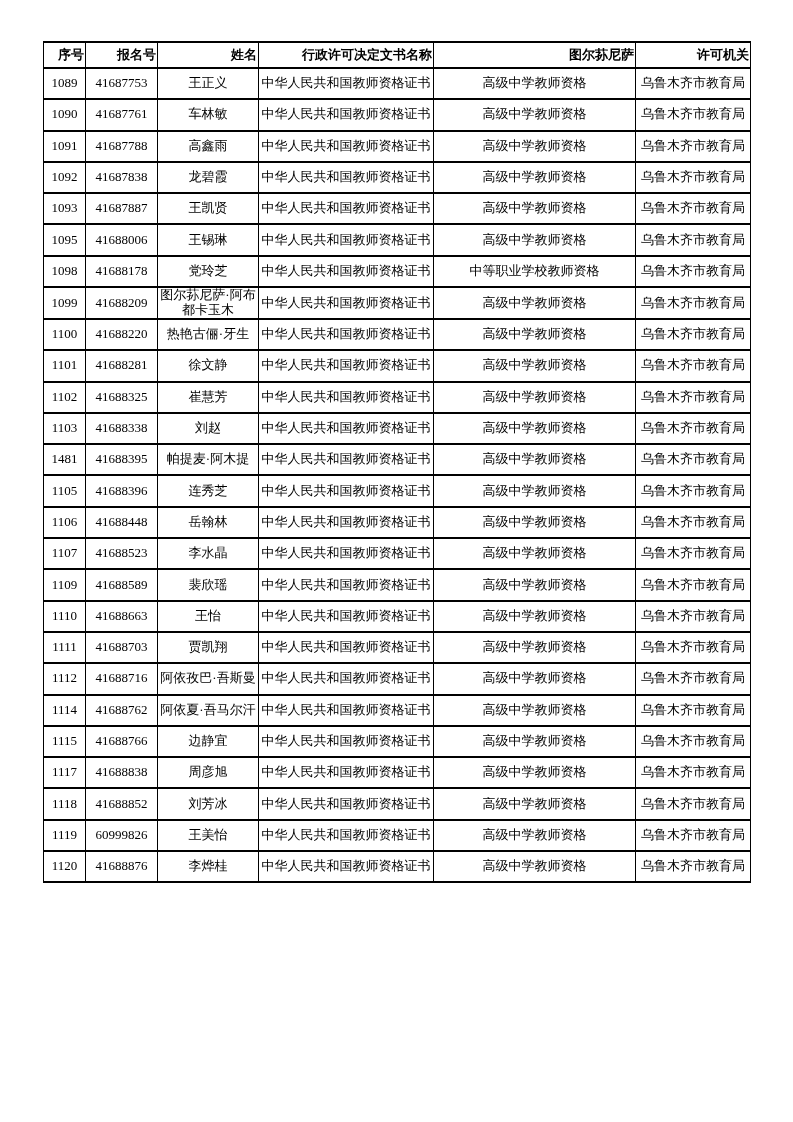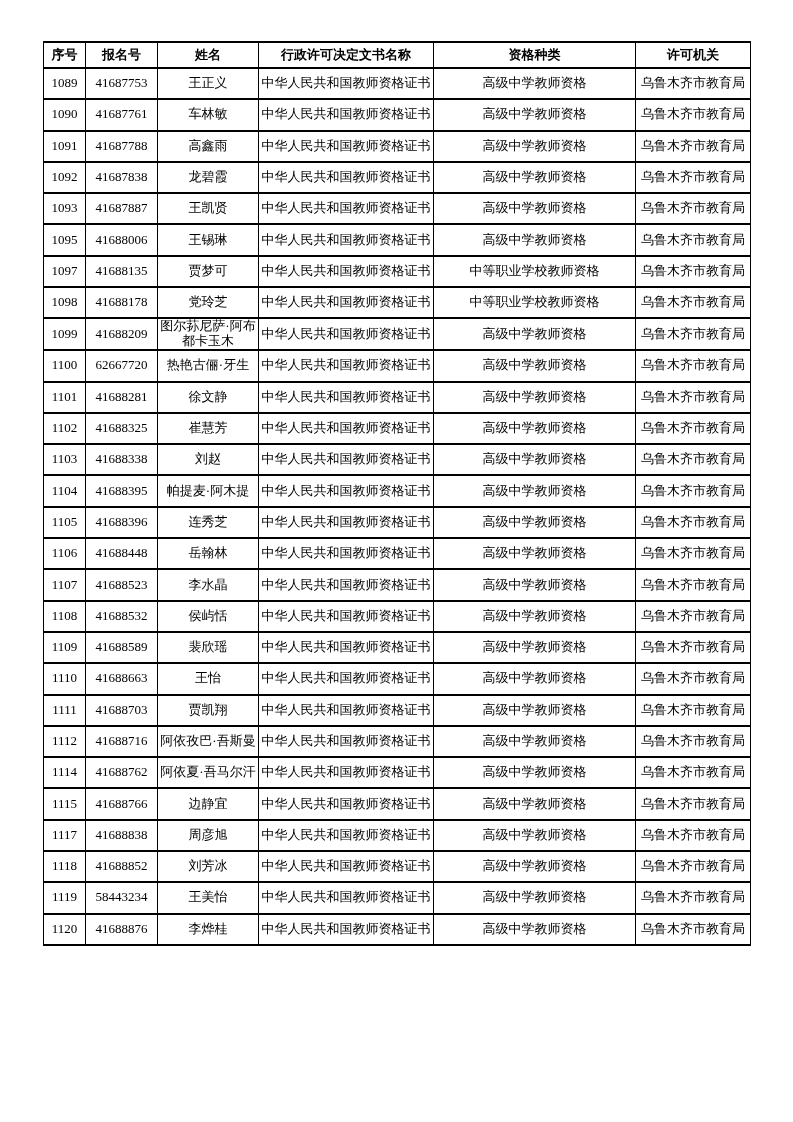--- a/index.html
+++ b/index.html
@@ -38,20 +38,21 @@
     padding: 0 1px;
     font-size: 13px;
     line-height: 1.15;
     overflow: hidden;
     word-break: break-all;
   }
   table.license-table th {
     height: 24px;
     font-weight: bold;
     font-size: 13px;
+    text-align: right;
   }
   table.license-table td {
     height: 29.3px; 
   }
   col.c-serial   { width: 42px; }
   col.c-reg      { width: 72px; }
   col.c-name     { width: 101px; }
   col.c-doc      { width: 175px; }
   col.c-qual     { width: 202px; }
   col.c-auth     { width: 115px; }
@@ -68,21 +69,21 @@
       <col class="c-doc">
       <col class="c-qual">
       <col class="c-auth">
     </colgroup>
     <thead>
       <tr>
           <th>序号</th>
           <th>报名号</th>
           <th>姓名</th>
           <th>行政许可决定文书名称</th>
-          <th>资格种类</th>
+          <th>图尔荪尼萨</th>
           <th>许可机关</th>
         </tr>
     </thead>
     <tbody>
         <tr>
           <td>1089</td>
           <td>41687753</td>
           <td>王正义</td>
           <td>中华人民共和国教师资格证书</td>
           <td>高级中学教师资格</td>
@@ -122,46 +123,38 @@
         </tr>
         <tr>
           <td>1095</td>
           <td>41688006</td>
           <td>王锡琳</td>
           <td>中华人民共和国教师资格证书</td>
           <td>高级中学教师资格</td>
           <td>乌鲁木齐市教育局</td>
         </tr>
         <tr>
-          <td>1097</td>
-          <td>41688135</td>
-          <td>贾梦可</td>
-          <td>中华人民共和国教师资格证书</td>
-          <td>中等职业学校教师资格</td>
-          <td>乌鲁木齐市教育局</td>
-        </tr>
-        <tr>
           <td>1098</td>
           <td>41688178</td>
           <td>党玲芝</td>
           <td>中华人民共和国教师资格证书</td>
           <td>中等职业学校教师资格</td>
           <td>乌鲁木齐市教育局</td>
         </tr>
         <tr>
           <td>1099</td>
           <td>41688209</td>
           <td>图尔荪尼萨·阿布都卡玉木</td>
           <td>中华人民共和国教师资格证书</td>
           <td>高级中学教师资格</td>
           <td>乌鲁木齐市教育局</td>
         </tr>
         <tr>
           <td>1100</td>
-          <td>62667720</td>
+          <td>41688220</td>
           <td>热艳古俪·牙生</td>
           <td>中华人民共和国教师资格证书</td>
           <td>高级中学教师资格</td>
           <td>乌鲁木齐市教育局</td>
         </tr>
         <tr>
           <td>1101</td>
           <td>41688281</td>
           <td>徐文静</td>
           <td>中华人民共和国教师资格证书</td>
@@ -178,21 +171,21 @@
         </tr>
         <tr>
           <td>1103</td>
           <td>41688338</td>
           <td>刘赵</td>
           <td>中华人民共和国教师资格证书</td>
           <td>高级中学教师资格</td>
           <td>乌鲁木齐市教育局</td>
         </tr>
         <tr>
-          <td>1104</td>
+          <td>1481</td>
           <td>41688395</td>
           <td>帕提麦·阿木提</td>
           <td>中华人民共和国教师资格证书</td>
           <td>高级中学教师资格</td>
           <td>乌鲁木齐市教育局</td>
         </tr>
         <tr>
           <td>1105</td>
           <td>41688396</td>
           <td>连秀芝</td>
@@ -210,28 +203,20 @@
         </tr>
         <tr>
           <td>1107</td>
           <td>41688523</td>
           <td>李水晶</td>
           <td>中华人民共和国教师资格证书</td>
           <td>高级中学教师资格</td>
           <td>乌鲁木齐市教育局</td>
         </tr>
         <tr>
-          <td>1108</td>
-          <td>41688532</td>
-          <td>侯屿恬</td>
-          <td>中华人民共和国教师资格证书</td>
-          <td>高级中学教师资格</td>
-          <td>乌鲁木齐市教育局</td>
-        </tr>
-        <tr>
           <td>1109</td>
           <td>41688589</td>
           <td>裴欣瑶</td>
           <td>中华人民共和国教师资格证书</td>
           <td>高级中学教师资格</td>
           <td>乌鲁木齐市教育局</td>
         </tr>
         <tr>
           <td>1110</td>
           <td>41688663</td>
@@ -283,21 +268,21 @@
         <tr>
           <td>1118</td>
           <td>41688852</td>
           <td>刘芳冰</td>
           <td>中华人民共和国教师资格证书</td>
           <td>高级中学教师资格</td>
           <td>乌鲁木齐市教育局</td>
         </tr>
         <tr>
           <td>1119</td>
-          <td>58443234</td>
+          <td>60999826</td>
           <td>王美怡</td>
           <td>中华人民共和国教师资格证书</td>
           <td>高级中学教师资格</td>
           <td>乌鲁木齐市教育局</td>
         </tr>
         <tr>
           <td>1120</td>
           <td>41688876</td>
           <td>李烨桂</td>
           <td>中华人民共和国教师资格证书</td>

